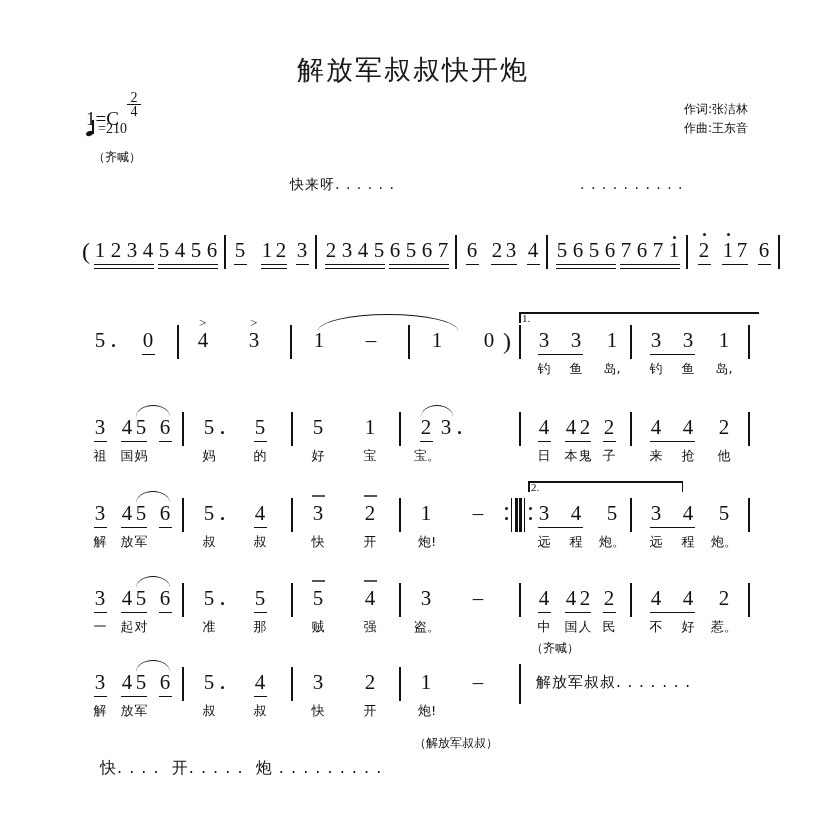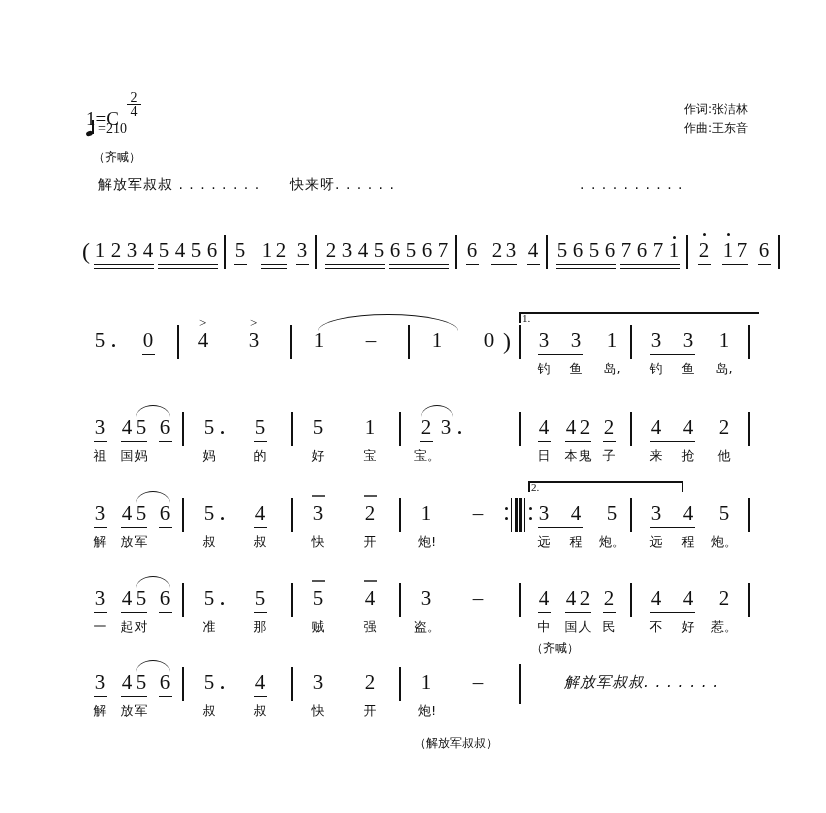--- a/index.html
+++ b/index.html
@@ -87,20 +87,21 @@
 
   .annot{position:absolute;font-family:"DejaVu Sans",sans-serif;font-size:12px;}
   .tail-text{position:absolute;font-family:"DejaVu Sans",sans-serif;font-size:15px;white-space:pre;letter-spacing:1px;}
   .bottom-text{position:absolute;font-family:"DejaVu Sans",sans-serif;font-size:16px;white-space:pre;letter-spacing:1px;}
 </style>
 </head>
 <body>
 
 <div class="sheet">
 
+  <div class="title">解放军叔叔快开炮</div>
 
   <div class="keyblock">
     <div class="keyline">
       <span class="keysig">1=C</span>
       <span class="meter">
         <span class="num">2</span>
         <span class="bar"></span>
         <span class="den">4</span>
       </span>
     </div>
@@ -113,21 +114,20 @@
     </div>
   </div>
 
   <div class="shout-top">（齐喊）</div>
 
   <div class="credits">
     <div>作词:张洁林</div>
     <div>作曲:王东音</div>
   </div>
 
-  <div class="spoken" style="left:98px;top:176px;">解放军叔叔 . . . . . . . .</div>
   <div class="spoken" style="left:290px;top:176px;">快来呀. . . . . .</div>
   <div class="spoken" style="left:580px;top:176px;">. . . . . . . . . .</div>
 
   <div class="row" style="top:240px;">
 
     <span class="paren" style="left:82px;top:-1px;">(</span>
 
     <span class="note" style="left:92px;top:0;">1</span>
     <span class="note" style="left:108px;top:0;">2</span>
     <span class="note" style="left:124px;top:0;">3</span>
@@ -474,18 +474,19 @@
     <span class="note" style="left:362px;top:0;">2</span>
     <span class="lyric" style="left:305px;top:32px;">快</span>
     <span class="lyric" style="left:357px;top:32px;">开</span>
     <span class="barline" style="left:399px;top:-5px;height:34px;"></span>
 
     <span class="note" style="left:418px;top:0;">1</span>
     <span class="dash" style="left:470px;top:0;">–</span>
     <span class="lyric" style="left:414px;top:32px;">炮!</span>
     <span class="barline" style="left:519px;top:-8px;height:40px;"></span>
 
-    <span class="tail-text" style="left:564px;top:1px;font-style:italic;">解放军叔叔. . . . . . .</span>
+    <span class="tail-text" style="left:536px;top:1px;">解放军叔叔. . . . . . .</span>
   </div>
 
   <div class="annot" style="position:absolute;left:414px;top:735px;">（解放军叔叔）</div>
+  <div class="bottom-text" style="position:absolute;left:100px;top:758px;">快. . . .  开. . . . .  炮 . . . . . . . . .</div>
 
 </div>
 
 </body></html>

